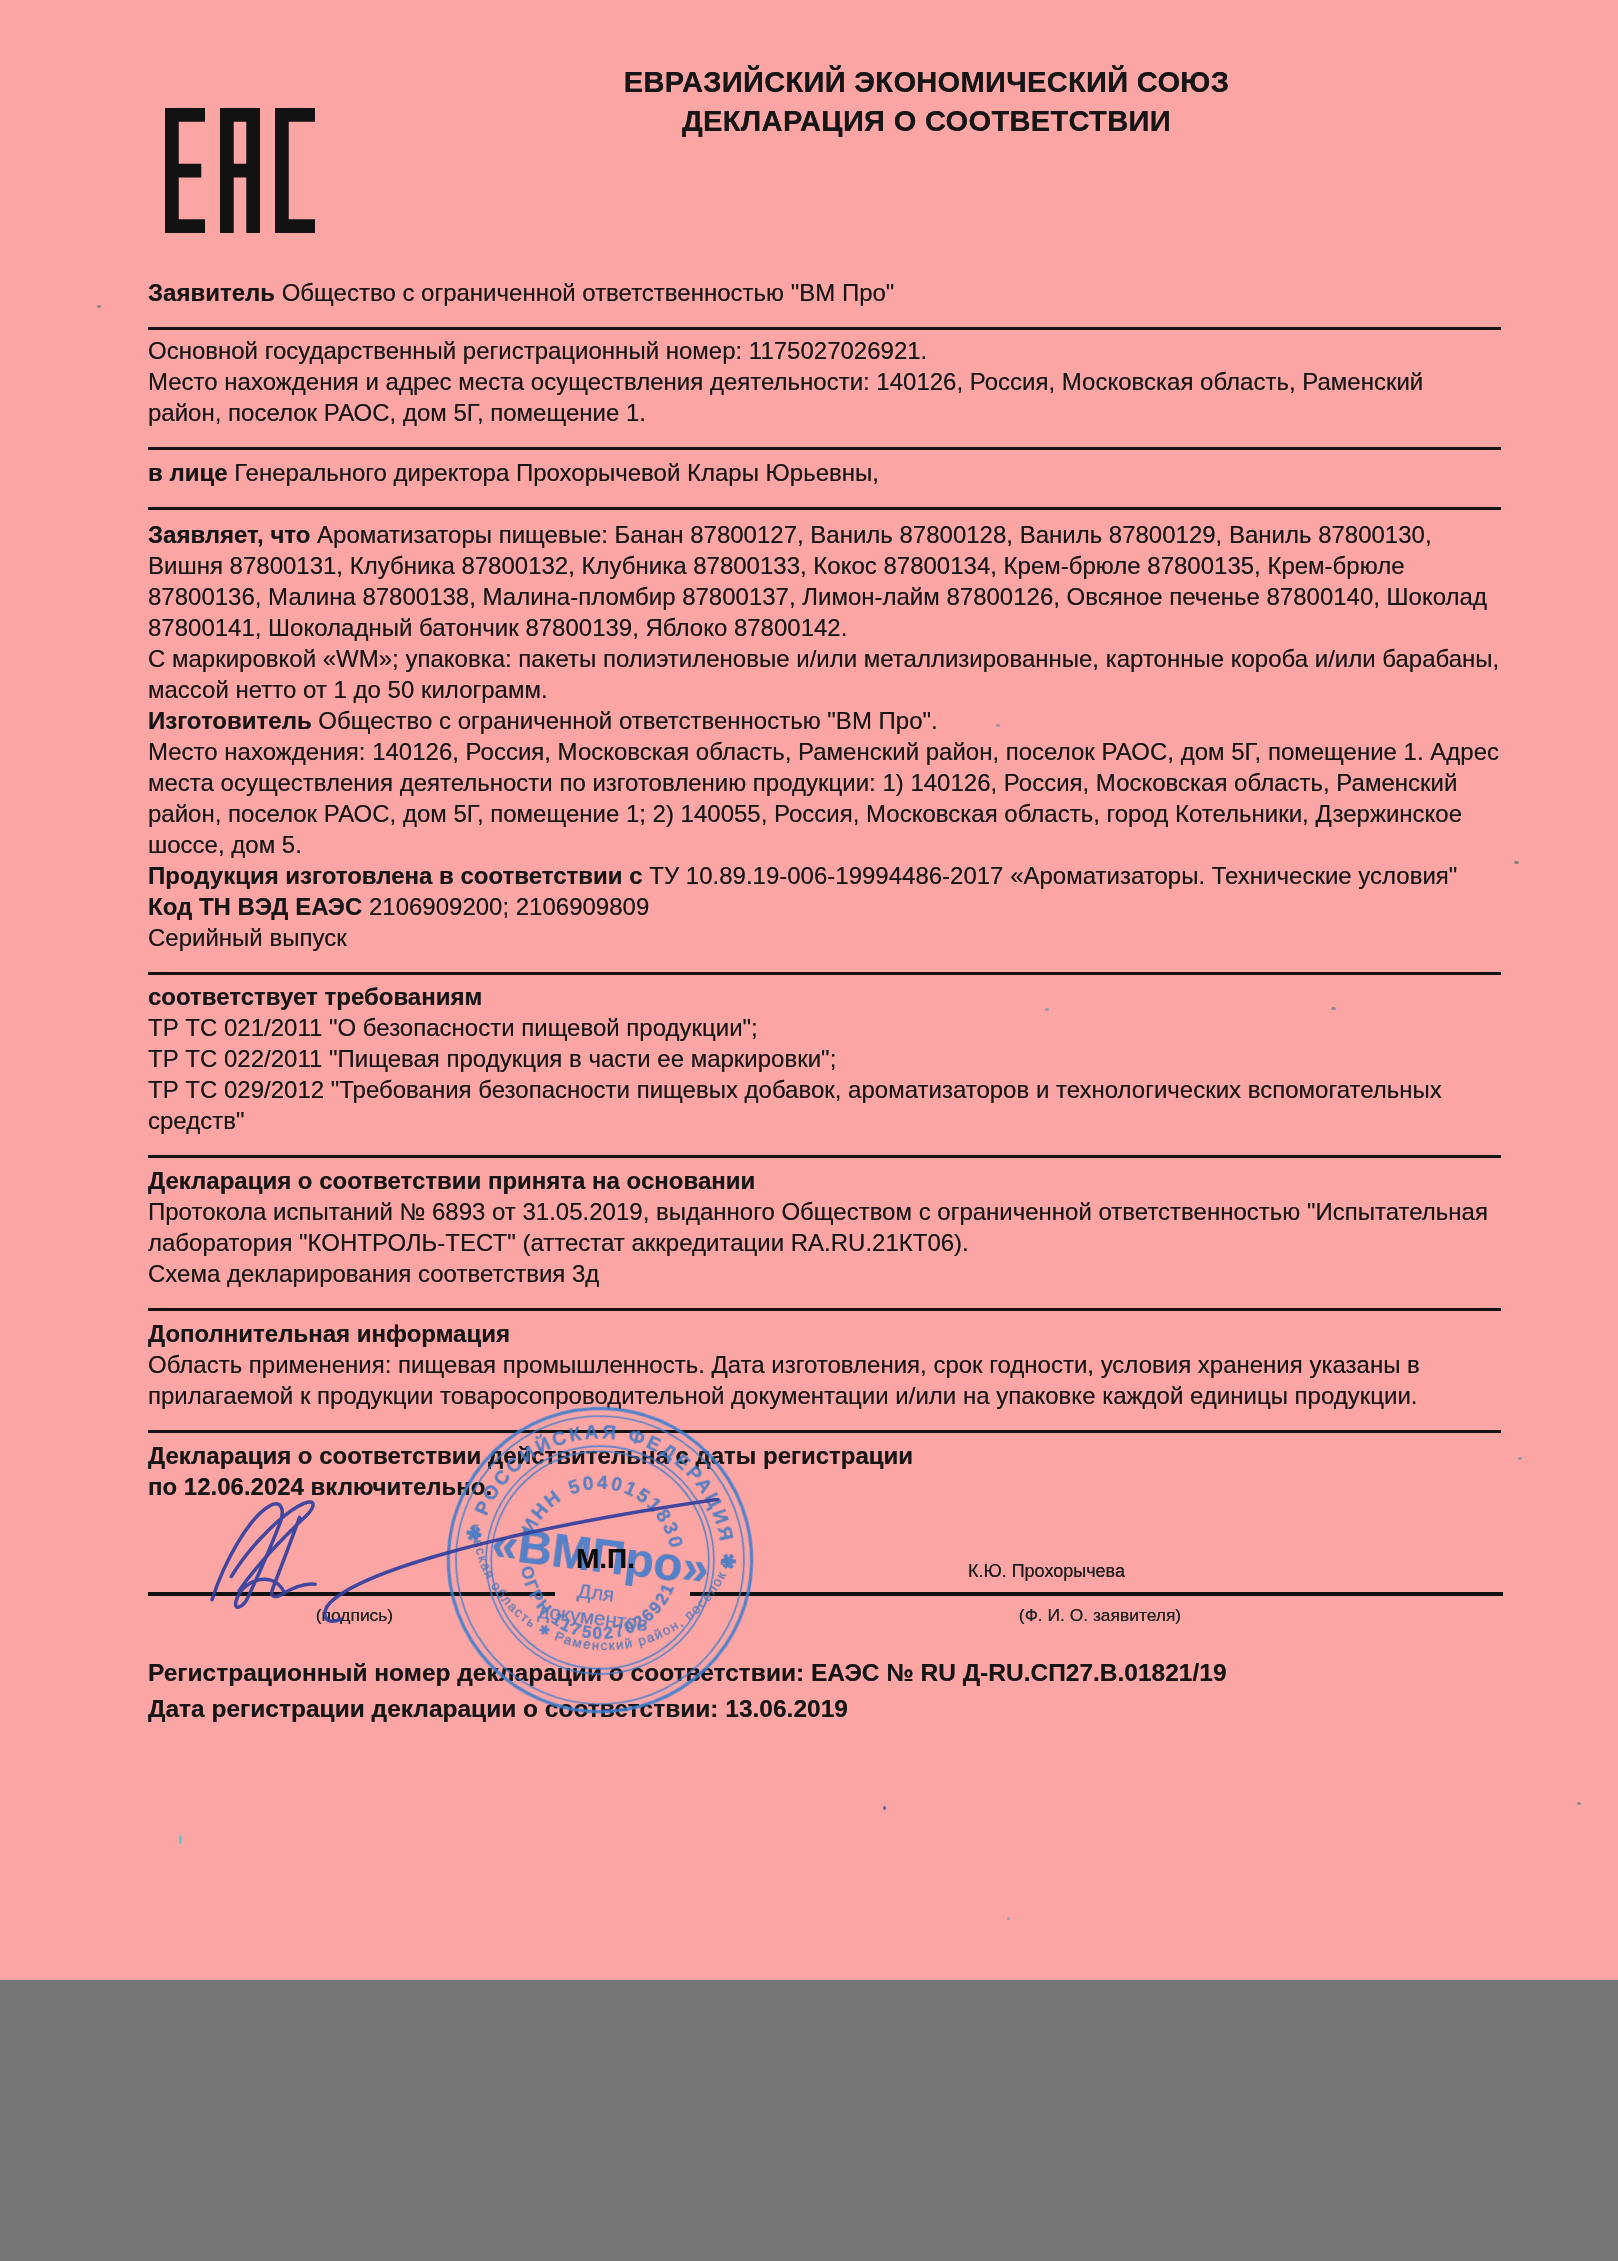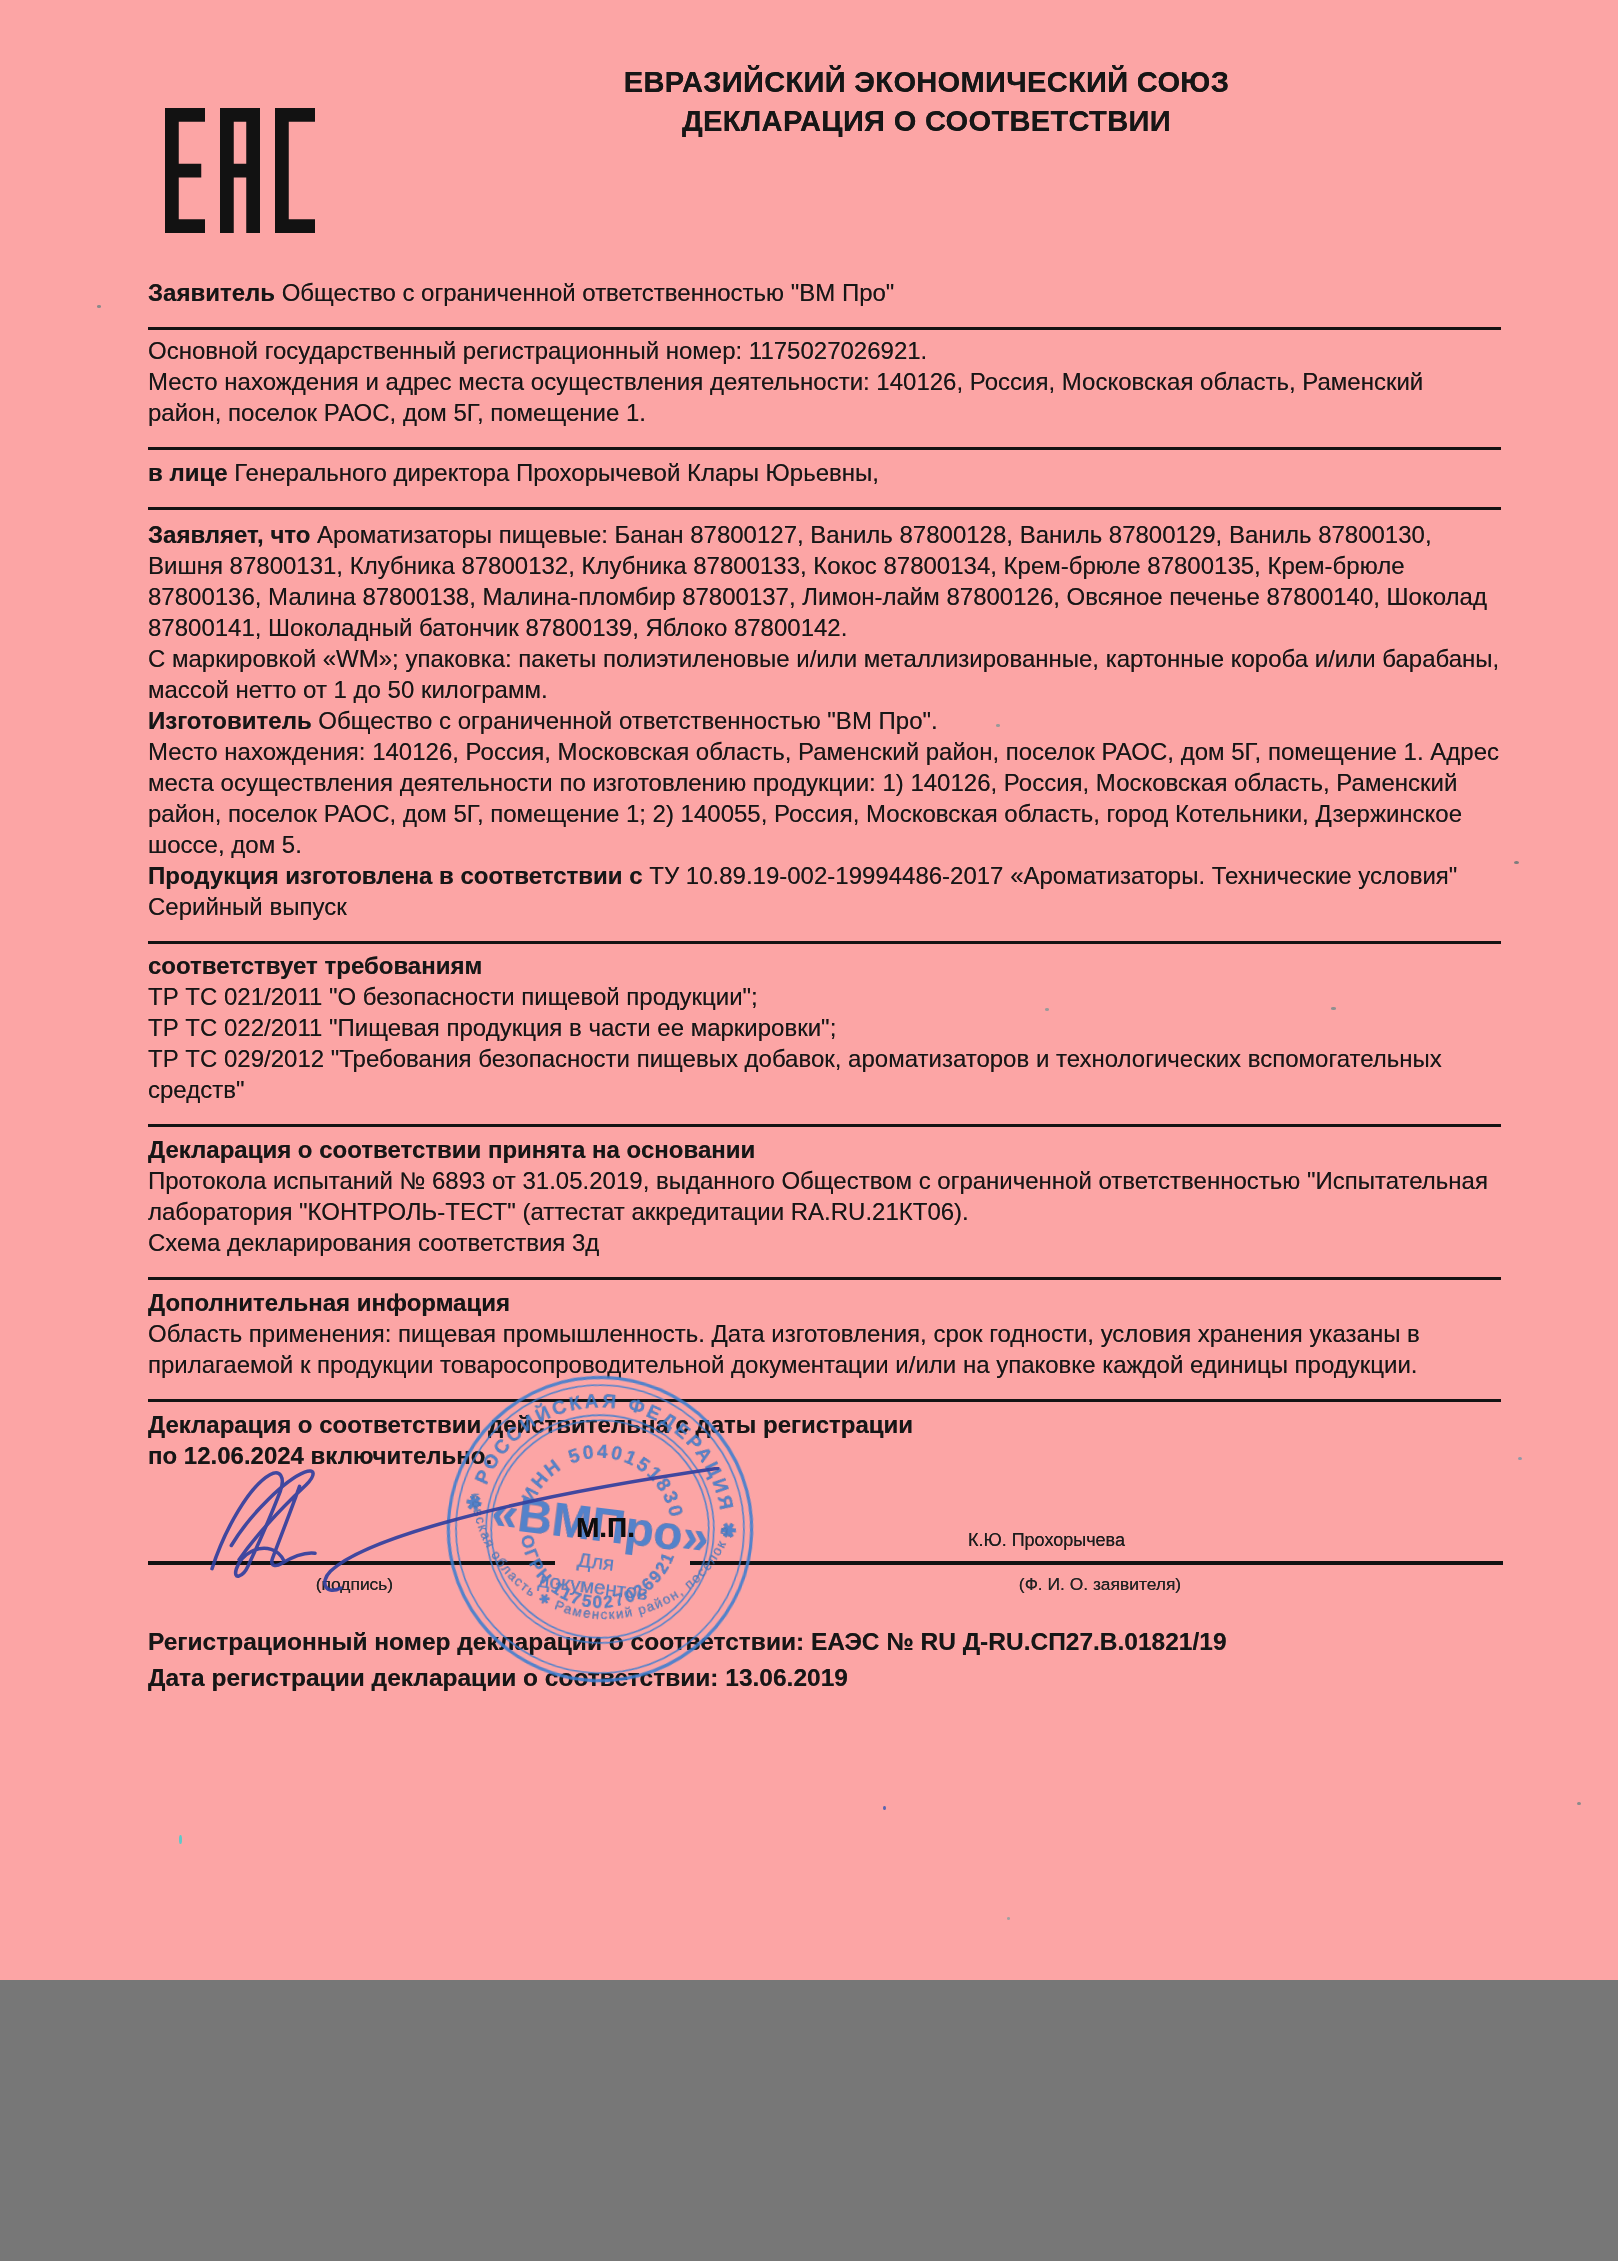--- a/index.html
+++ b/index.html
@@ -124,21 +124,25 @@
         <span>Ароматизаторы пищевые: Банан 87800127, Ваниль 87800128, Ваниль 87800129, Ваниль 87800130, Вишня 87800131, Клубника 87800132, Клубника 87800133, Кокос 87800134, Крем-брюле 87800135, Крем-брюле 87800136, Малина 87800138, Малина-пломбир 87800137, Лимон-лайм 87800126, Овсяное печенье 87800140, Шоколад 87800141, Шоколадный батончик 87800139, Яблоко 87800142.</span>
       </div>
       <div>С маркировкой «WM»; упаковка: пакеты полиэтиленовые и/или металлизированные, картонные короба и/или барабаны, массой нетто от 1 до 50 килограмм.</div>
       <div>
         <span class="b">Изготовитель</span>
         <span>Общество с ограниченной ответственностью "ВМ Про".</span>
       </div>
       <div>Место нахождения: 140126, Россия, Московская область, Раменский район, поселок  РАОС, дом 5Г, помещение 1. Адрес места осуществления деятельности по изготовлению продукции: 1) 140126, Россия, Московская область, Раменский район, поселок  РАОС, дом 5Г, помещение 1; 2) 140055, Россия, Московская область, город Котельники, Дзержинское шоссе, дом 5.</div>
       <div>
         <span class="b">Продукция изготовлена в соответствии с</span>
-        <span>ТУ 10.89.19-002-19994486-2017 «Ароматизаторы. Технические условия"</span>
+        <span>ТУ 10.89.19-006-19994486-2017 «Ароматизаторы. Технические условия"</span>
+      </div>
+      <div>
+        <span class="b">Код ТН ВЭД ЕАЭС</span>
+        <span>2106909200; 2106909809</span>
       </div>
       <div>Серийный выпуск</div>
     </div>
 
     <div class="sec" id="sec-compliance">
       <div class="b">соответствует требованиям</div>
       <div>ТР ТС 021/2011 "О безопасности пищевой продукции";</div>
       <div>ТР ТС 022/2011 "Пищевая продукция в части ее маркировки";</div>
       <div>ТР ТС 029/2012 "Требования безопасности пищевых добавок, ароматизаторов и технологических вспомогательных средств"</div>
     </div>

